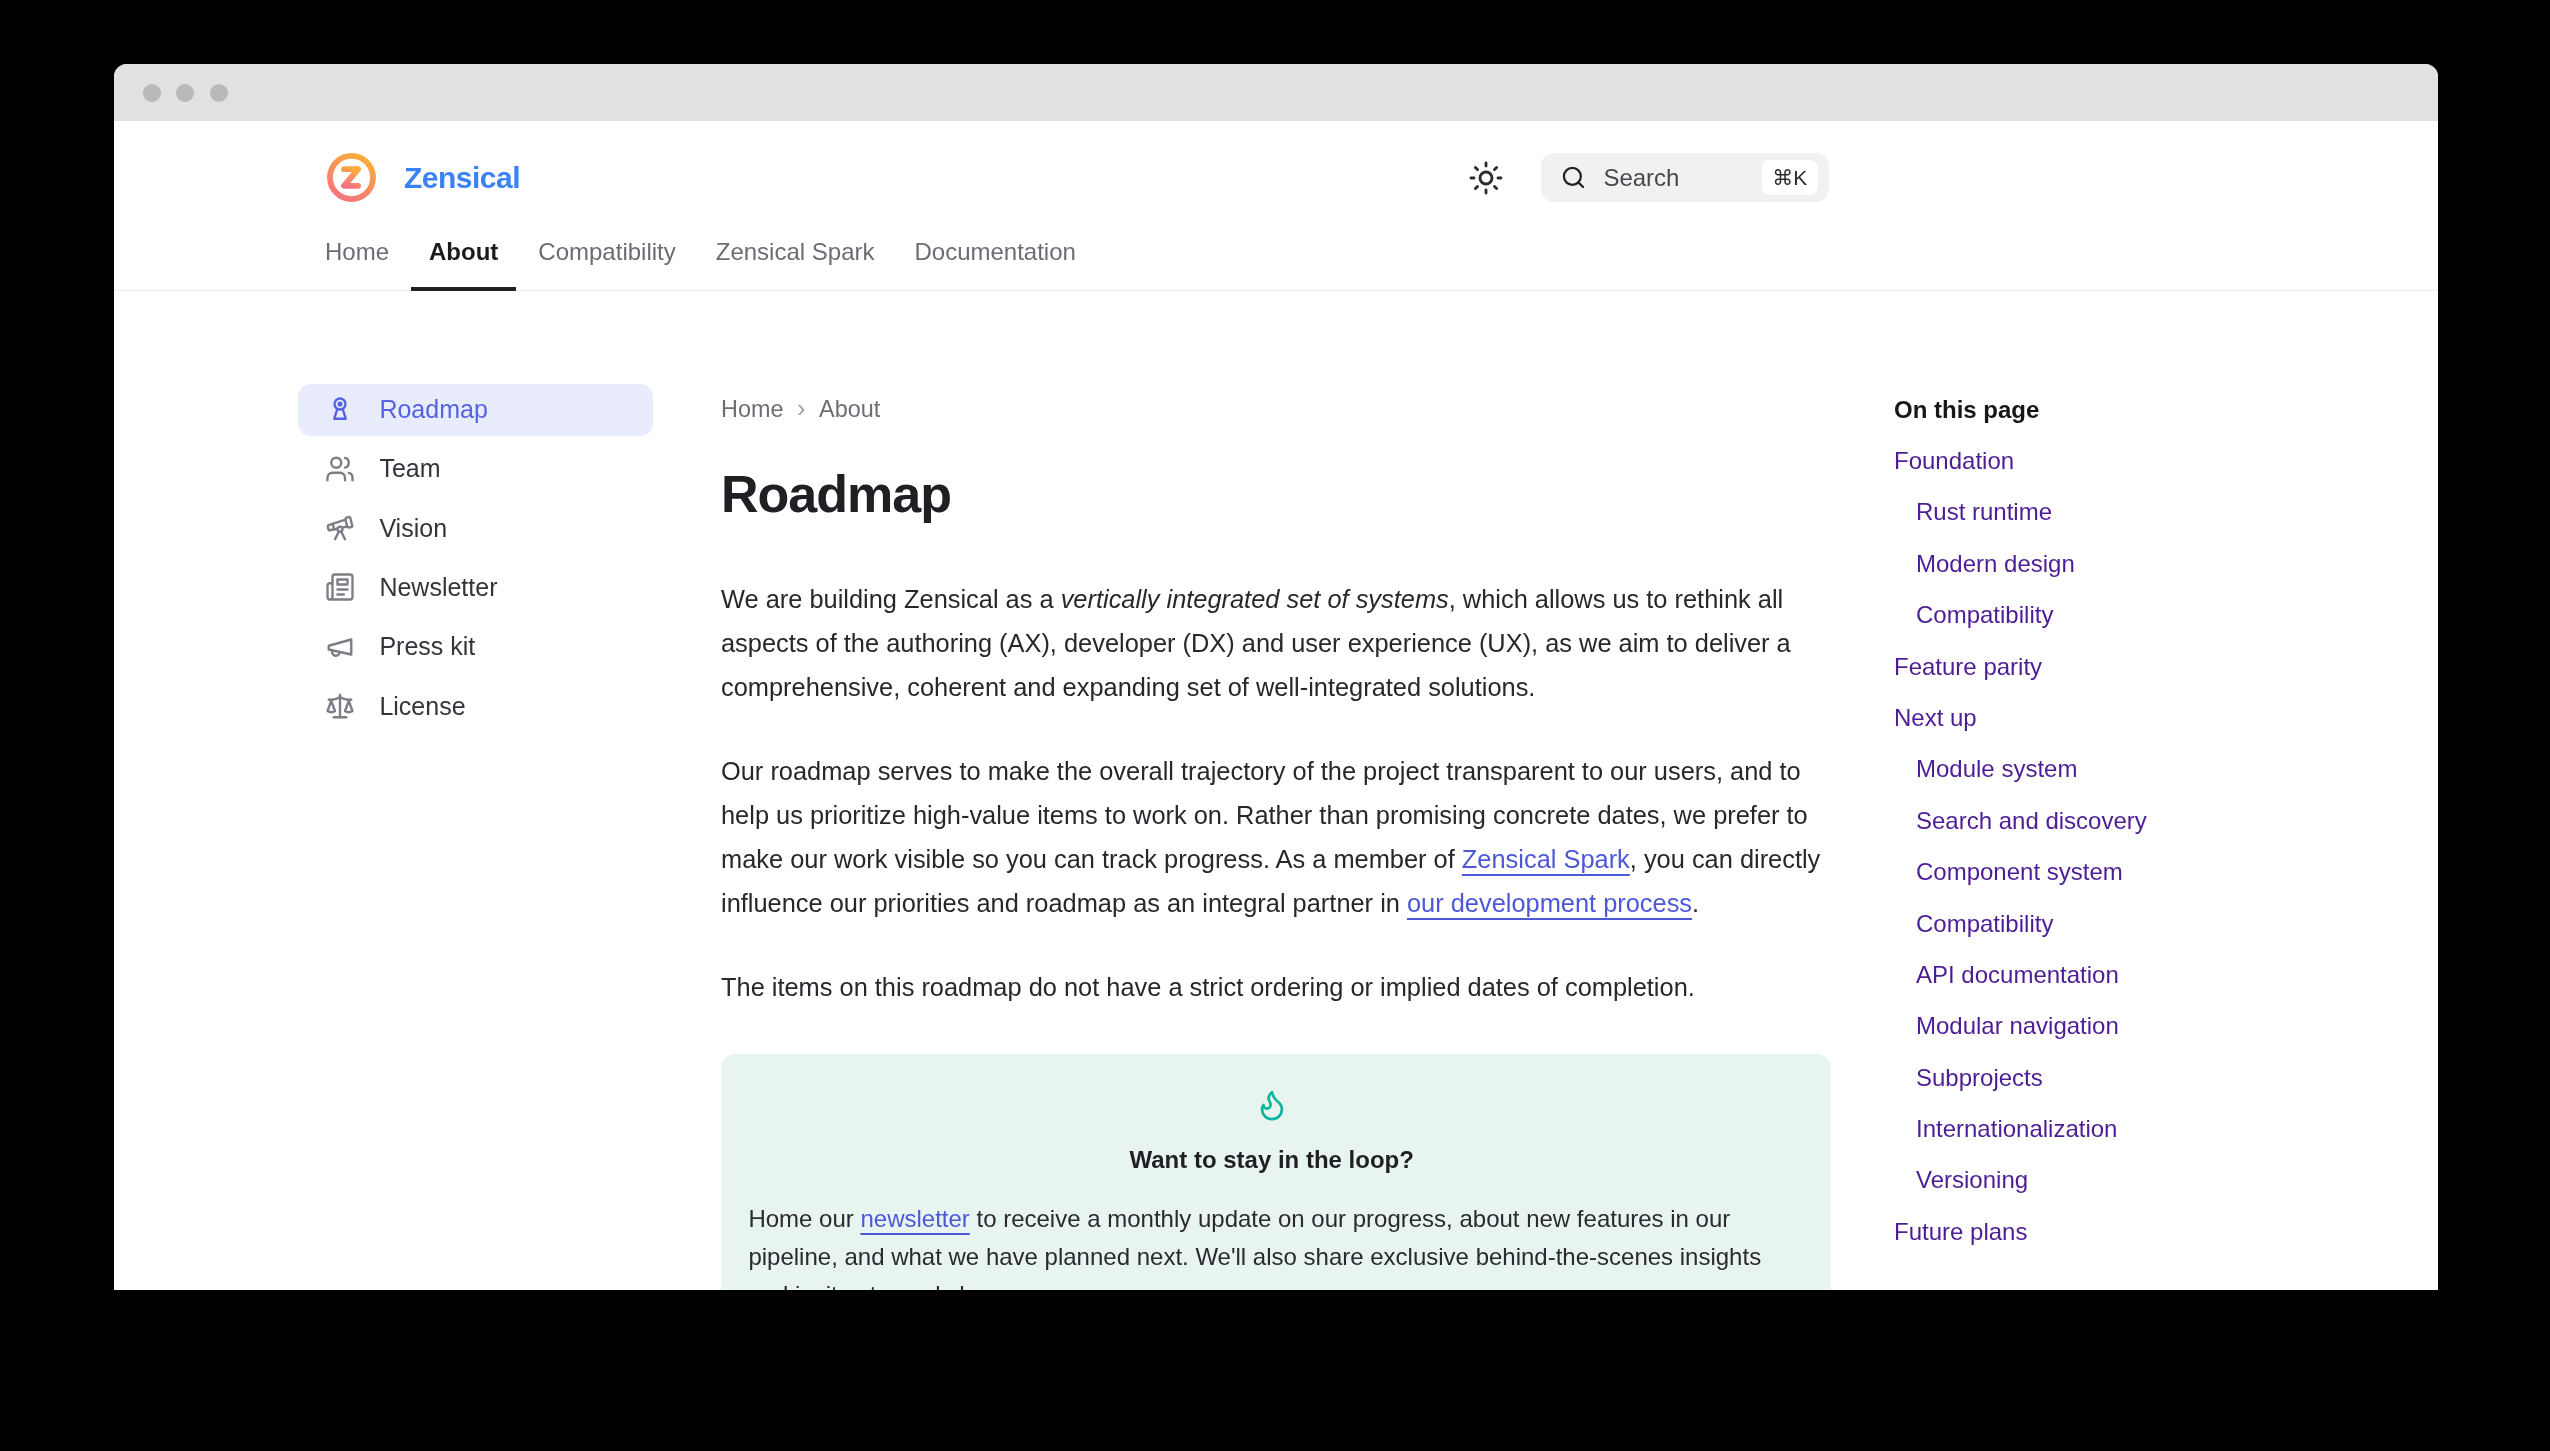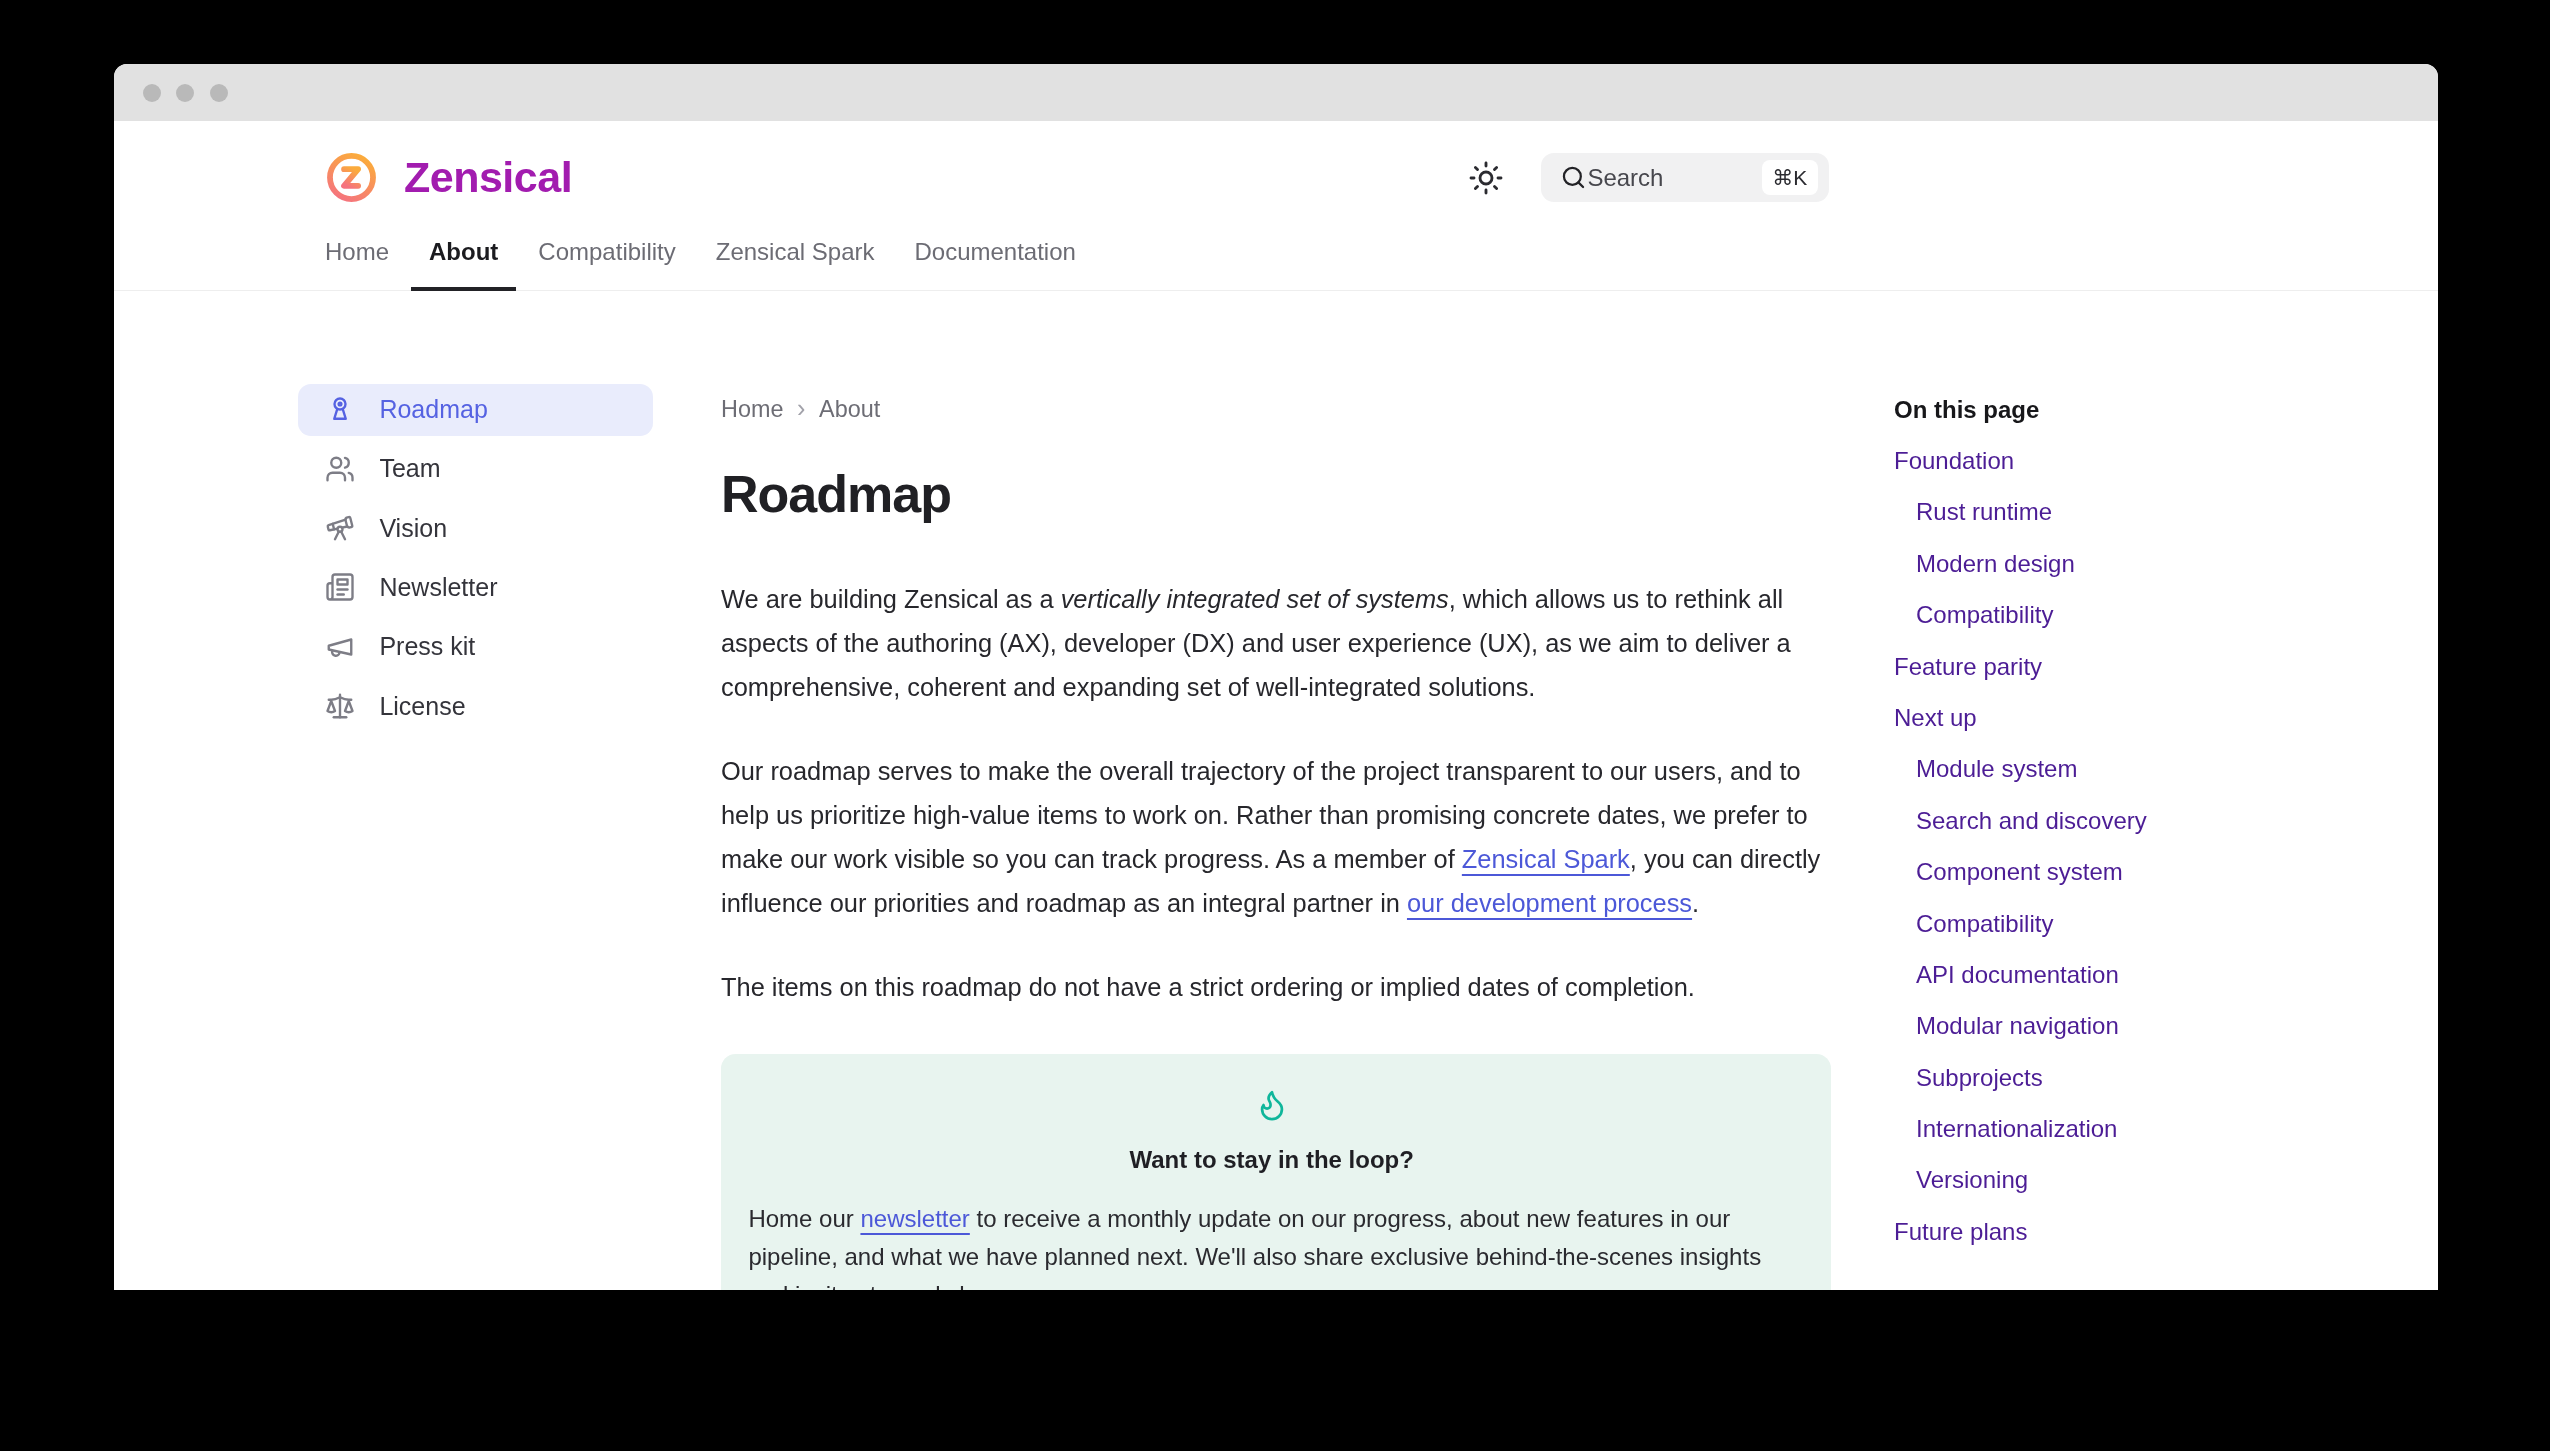--- a/index.html
+++ b/index.html
@@ -27,29 +27,29 @@
 
   
   .site-header { border-bottom:1.6px solid #eeeeee; padding-top:22.6px; background:#fff; }
   .header-top {
     margin-left:211px; width:1504px;
     display:flex; align-items:center; justify-content:space-between;
     height:68px;
   }
   .brand { display:flex; align-items:center; gap:26px; }
   .brand-logo { width:53px; height:53px; display:block; }
-  .brand-name { font-size:43px; font-weight:700; color:#a21caf; letter-spacing:-0.5px; }
+  .brand-name { font-size:30px; font-weight:700; color:#3b82f6; letter-spacing:-0.5px; }
   .header-actions { display:flex; align-items:center; gap:37px; }
   .theme-toggle { width:36px; height:36px; color:#2b2b30; cursor:pointer; }
   .theme-toggle svg { width:100%; height:100%; }
   .searchbar {
     width:288px; height:49px;
     background:#f1f1f2; border-radius:13px;
     display:flex; align-items:center;
-    padding:0 11.3px 0 19.4px; gap:0;
+    padding:0 11.3px 0 19.4px; gap:16px;
     cursor:pointer;
   }
   .search-icon { width:27px; height:27px; color:#232327; flex:none; }
   .search-icon svg { width:100%; height:100%; }
   .search-text { font-size:24px; color:#47474d; }
   .search-kbd {
     margin-left:auto; background:#fff; border-radius:8px;
     padding:5.6px 10.5px; font-size:21px; color:#2b2b30;
   }
   .nav-row { margin-left:211px; margin-top:26px; display:flex; gap:40px; }

